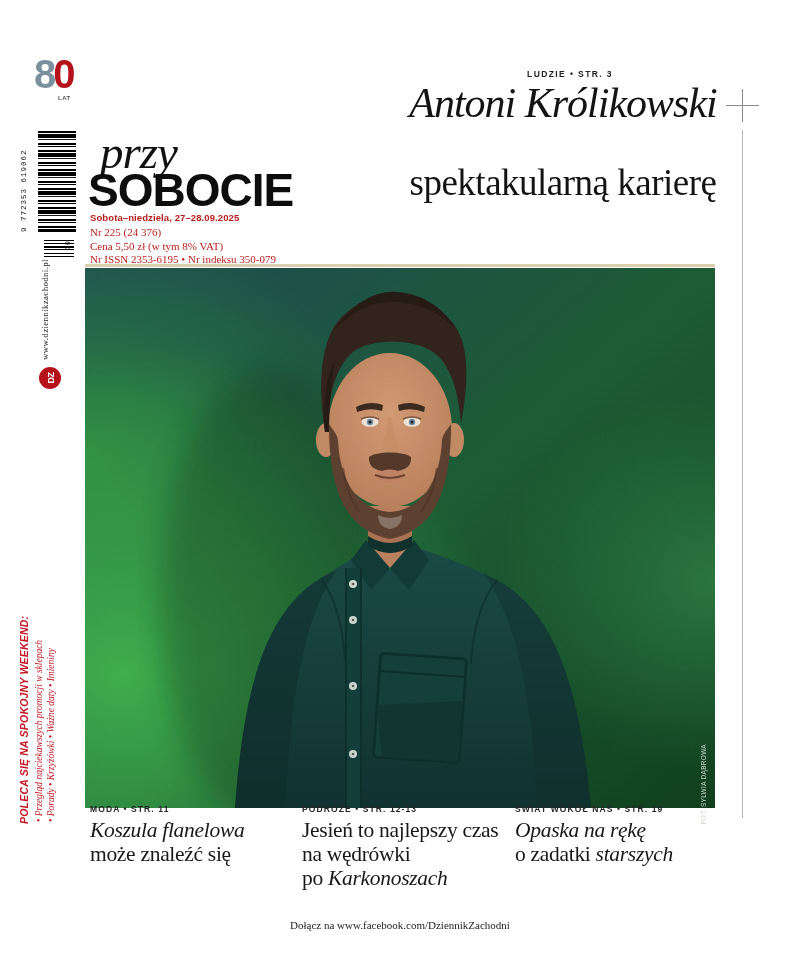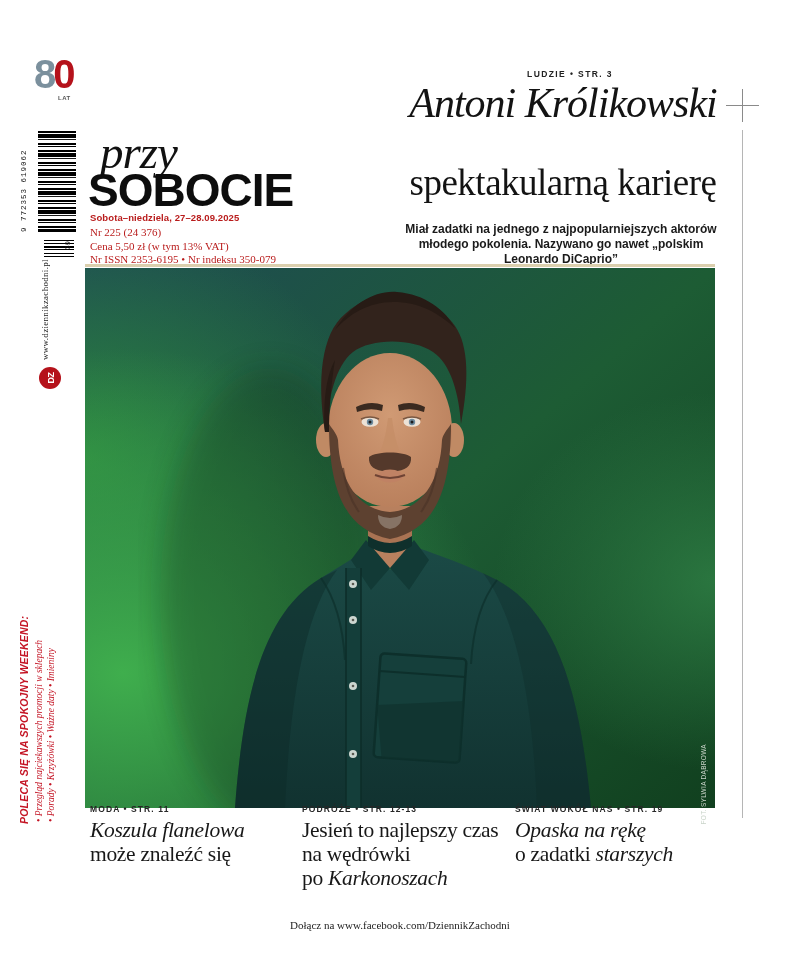--- a/index.html
+++ b/index.html
@@ -93,32 +93,31 @@
   <div class="masthead">
     <div class="badge80">
       <div class="num">80</div>
       <div class="lat">LAT</div>
     </div>
   </div>
 
   <div class="kicker lead-kicker">LUDZIE • STR. 3</div>
   <div class="lead-title lt1">Antoni Królikowski</div>
   <div class="lead-title lt3">spektakularną karierę</div>
-  <div class="standfirst">Miał zadatki na jednego z najpopularniejszych aktorów młodego pokolenia. Nazywano go nawet „polskim Leonardo DiCaprio”</div>
 
   <div class="cm-h"></div>
   <div class="cm-v"></div>
   <div class="rule-right"></div>
 
   <div class="przy">przy</div>
   <div class="sobocie">SOBOCIE</div>
   <div class="pubinfo">
     <div class="d1">Sobota–niedziela, 27–28.09.2025</div>
     <div class="d2">Nr 225 (24 376)</div>
-    <div class="d2">Cena 5,50 zł (w tym 13% VAT)</div>
+    <div class="d2">Cena 5,50 zł (w tym 8% VAT)</div>
     <div class="d2">Nr ISSN 2353-6195 • Nr indeksu 350-079</div>
   </div>
 
   <div class="barcode"></div>
   <div class="barcode-digits">9 772353 619062</div>
   <div class="barcode-addon"></div>
   <div class="barcode-addon-num">39</div>
   <div class="rail-site">www.dziennikzachodni.pl</div>
   <div class="dz-badge">
     <span>DZ</span>

